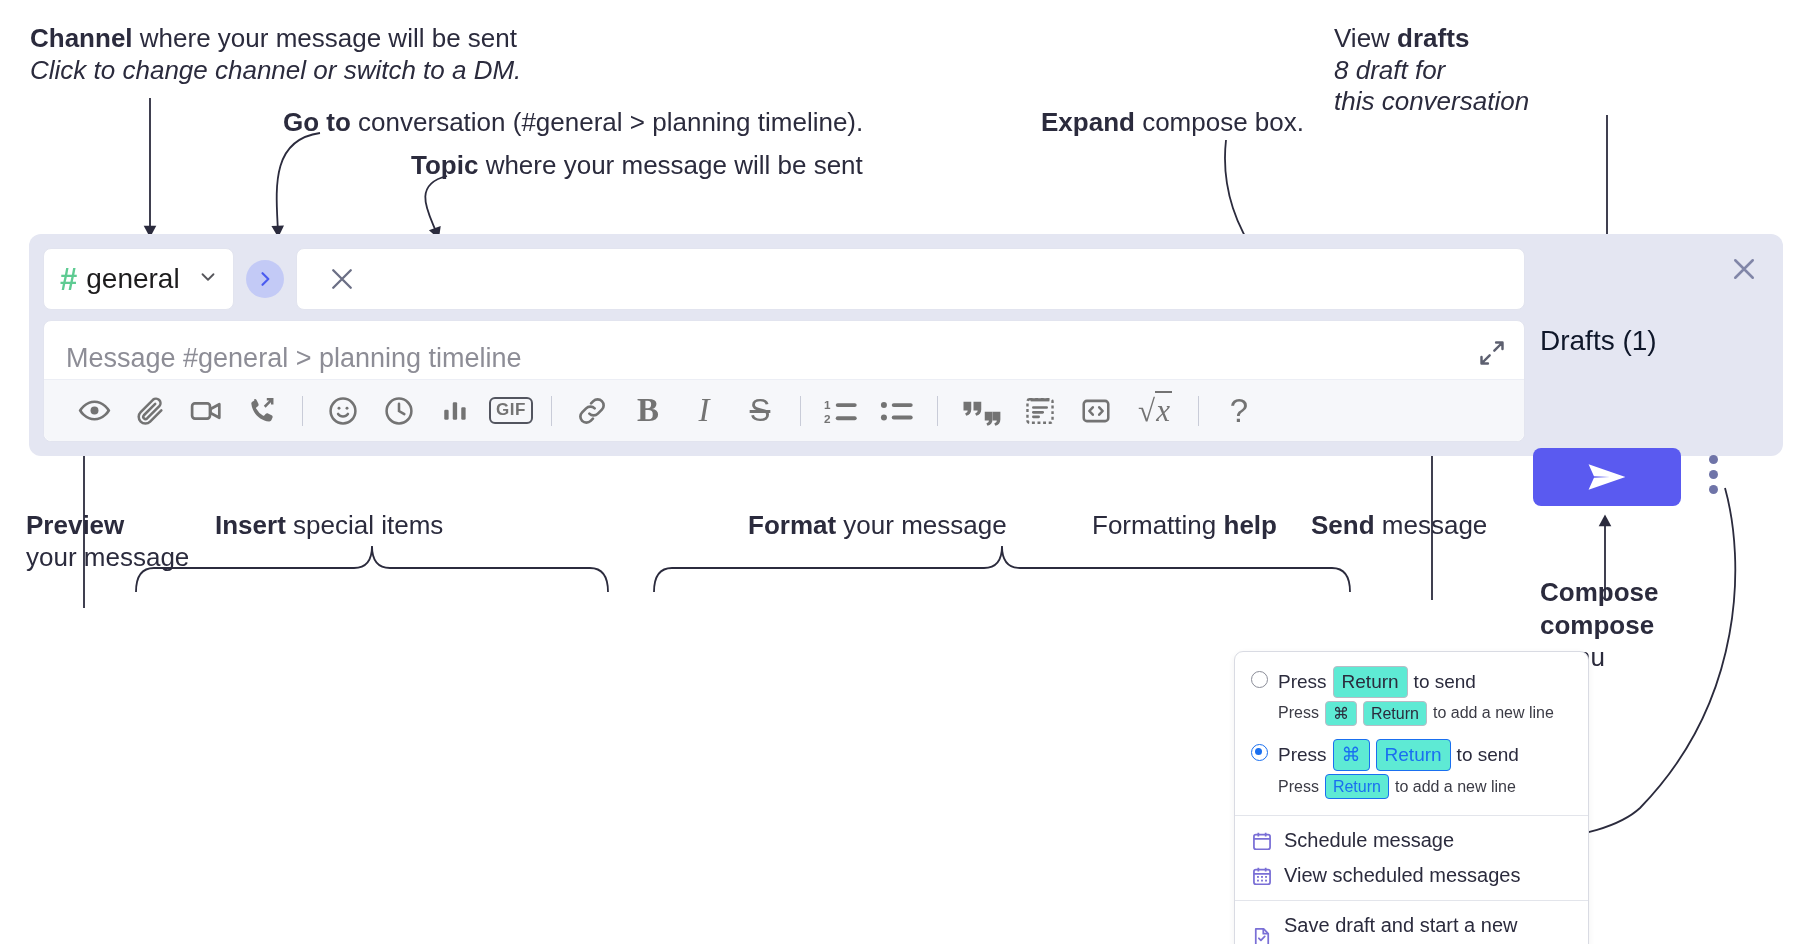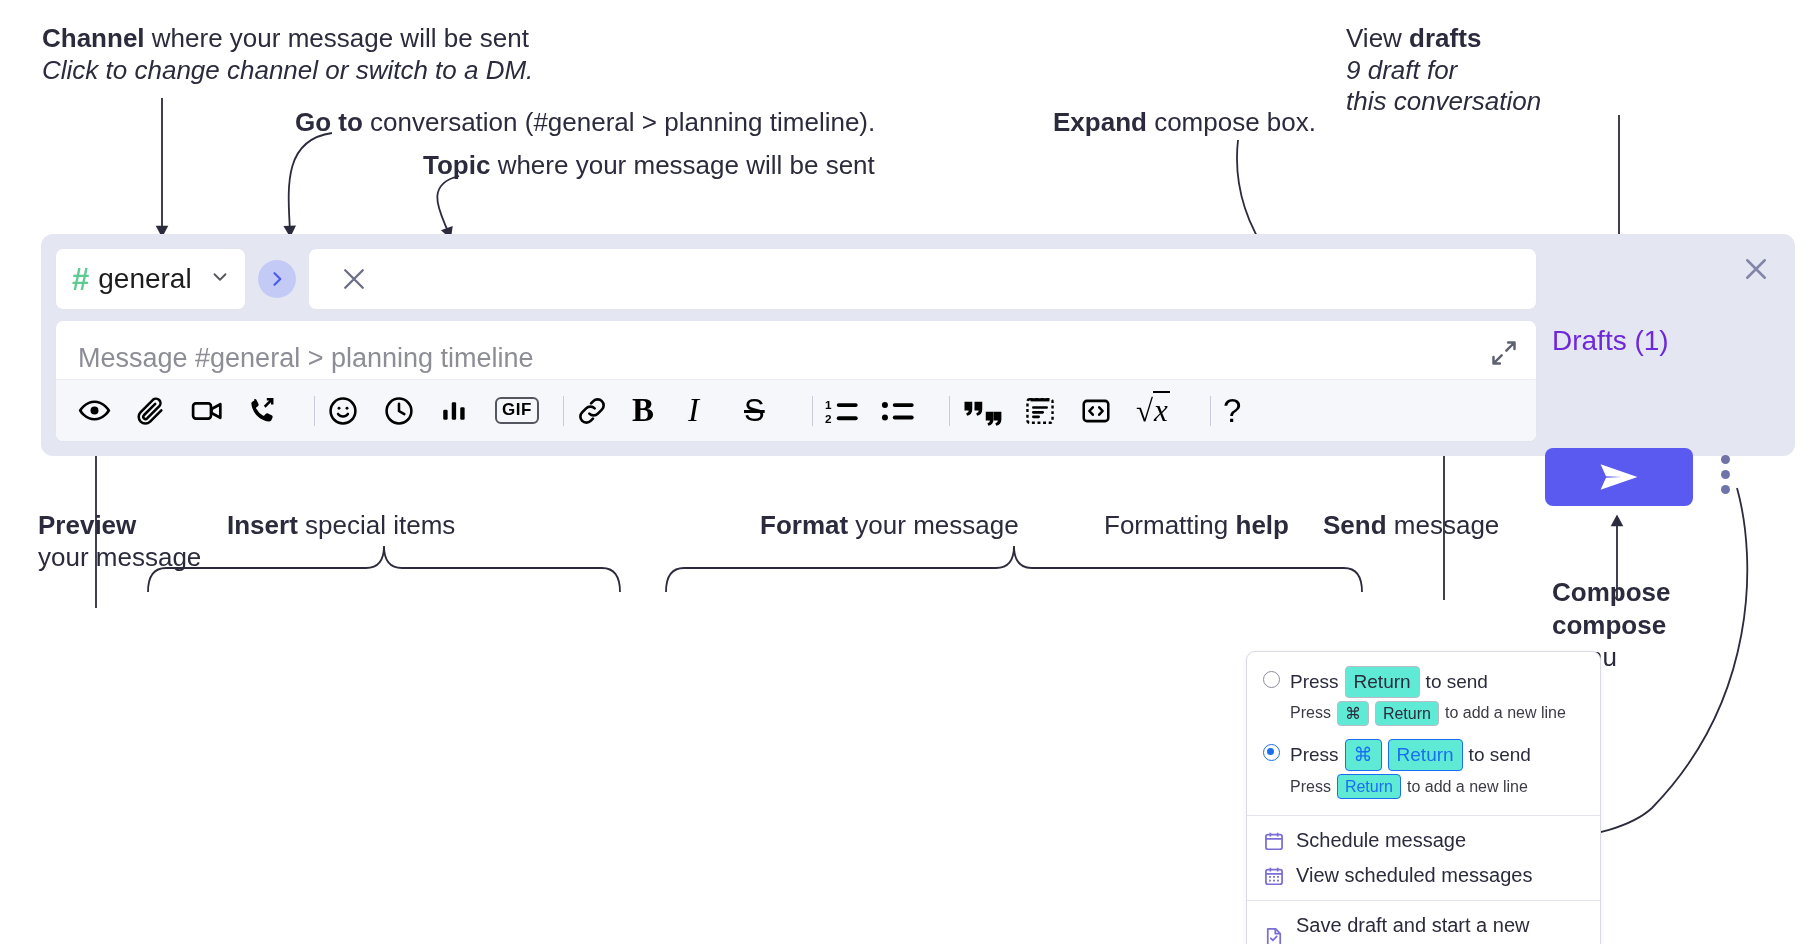--- a/index.html
+++ b/index.html
@@ -4,21 +4,21 @@
 <style>
   * { box-sizing: border-box; margin:0; padding:0; }
   html,body { width:1814px; height:944px; }
   body{
     background:#ffffff;
     font-family:"Liberation Sans", sans-serif;
     color:#2b2b3d;
     position:relative;
     overflow:hidden;
   }
-  .stage{ position:absolute; inset:0;margin-left:12px; }
+  .stage{ position:absolute; inset:0; }
 
   
   .anno{
     position:absolute;
     font-size:26px;
     line-height:1.22;
     color:#2b2b3d;
     white-space:nowrap;
   }
   .anno b{ font-weight:700; }
@@ -88,40 +88,40 @@
 
   .toolbar{
     height:62px; border-top:1px solid #eceef5;
     background:#f6f7fa;
     border-radius:0 0 8px 8px;
     display:flex; align-items:center;
     padding-left:22px; gap:0;
   }
   .tb{
     width:56px;height:46px;
-    display:flex;align-items:center;justify-content:flex-start;
-    color:#000000; cursor:pointer;
+    display:flex;align-items:center;justify-content:center;
+    color:#737373; cursor:pointer;
   }
   .tb svg{ display:block; }
   .sep{ width:1px; height:30px; background:#c9ccd8; margin:0 12px; flex:0 0 auto; }
   .gifbox{
     border:2.4px solid #53555f; border-radius:6px;
     font-size:17px; font-weight:700; letter-spacing:.5px;
     padding:2px 5px; line-height:1.1;
   }
   .bold-g{ font-size:33px; font-weight:700; font-family:"Liberation Serif", serif; }
   .ital-g{ font-size:33px; font-style:italic; font-family:"Liberation Serif", serif; }
   .strike-g{ font-size:31px; text-decoration:line-through; font-family:"Liberation Sans", sans-serif; }
   .math-g{ font-size:31px; font-family:"Liberation Serif", serif; font-style:italic; }
   .qm{ font-size:33px; font-weight:400; }
 
   
   .drafts-link{
     position:absolute; left:1540px; top:325px;
-    font-size:28px; color:#6d28d9; cursor:pointer;
+    font-size:28px; color:#0f172a; cursor:pointer;
   }
   .panel-close{
     position:absolute; right:24px; top:20px;
     color:#8186a8; cursor:pointer;
   }
   .send-btn{
     position:absolute; left:1533px; top:448px;
     width:148px; height:58px; border-radius:8px;
     background:#5a5af0; border:0; cursor:pointer;
     display:flex; align-items:center; justify-content:center;
@@ -219,21 +219,21 @@
   <div class="anno" style="left:411px; top:150px;">
     <b>Topic</b><span> where your message will be sent</span>
   </div>
 
   <div class="anno" style="left:1041px; top:107px;">
     <b>Expand</b><span> compose box.</span>
   </div>
 
   <div class="anno" style="left:1334px; top:23px;">
     <span><span>View </span><b>drafts</b></span>
-    <i class="it">9 draft for</i>
+    <i class="it">8 draft for</i>
     <i class="it">this conversation</i>
   </div>
 
   <div class="compose">
 
     <div class="panel-close">
       <svg width="30" height="30" viewBox="0 0 24 24" fill="none" stroke="currentColor" stroke-width="2" stroke-linecap="round">
           <path d="M5 5 L19 19 M19 5 L5 19"></path>
         </svg>
     </div>

